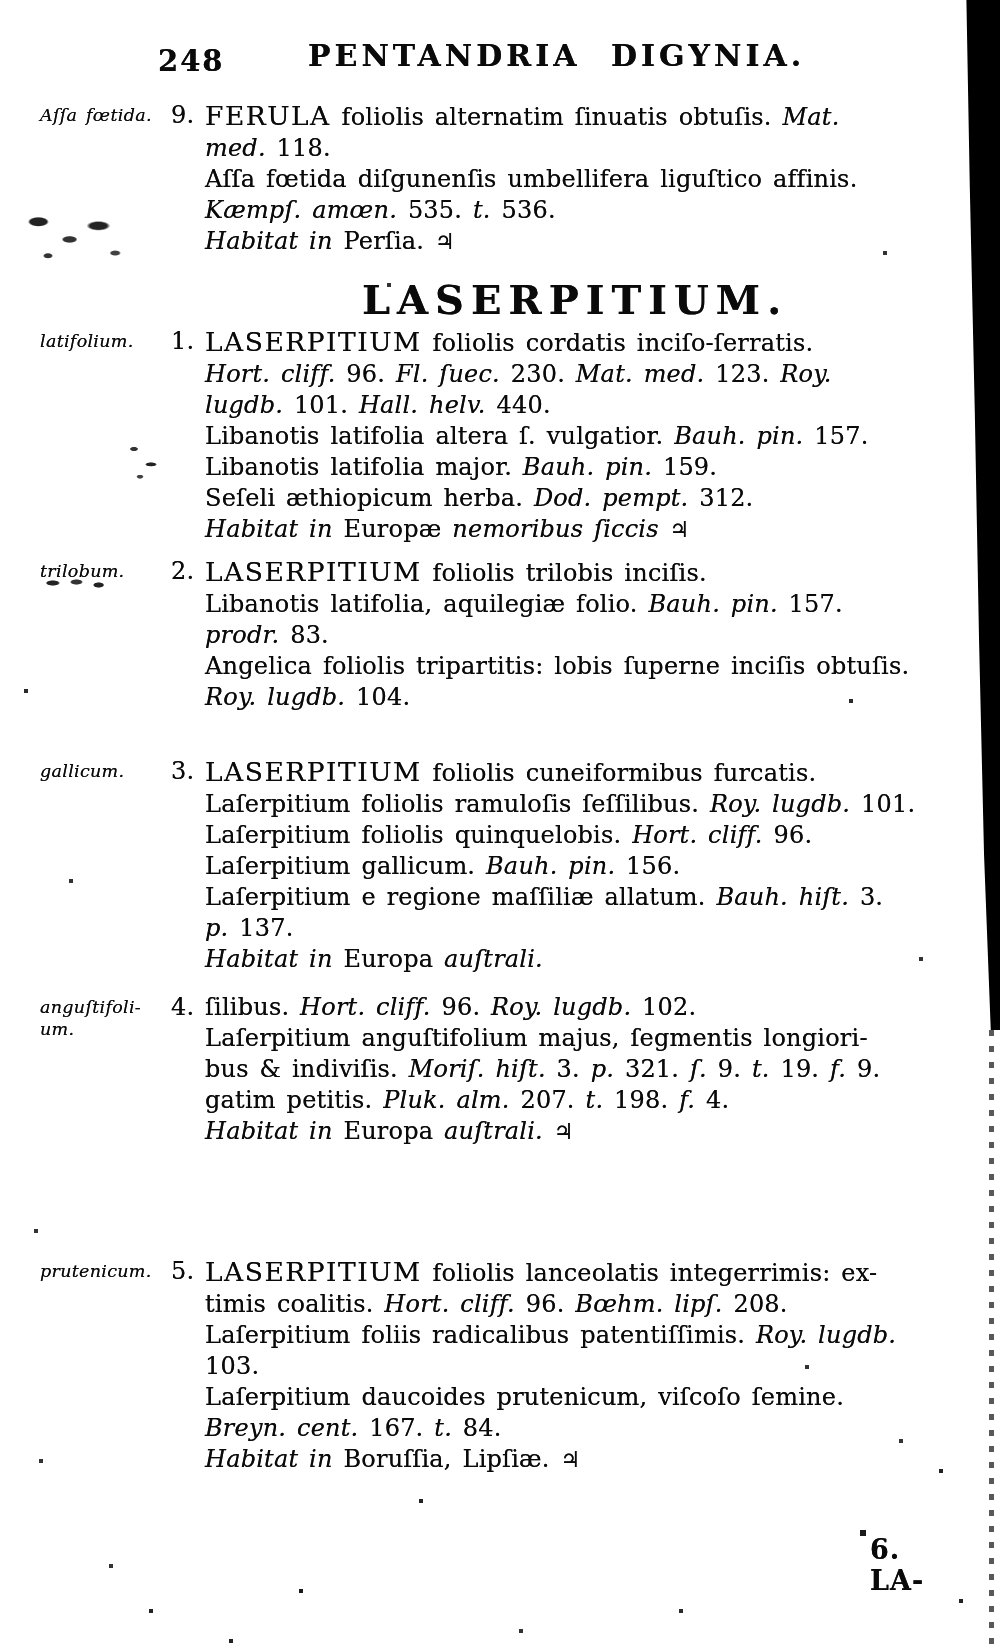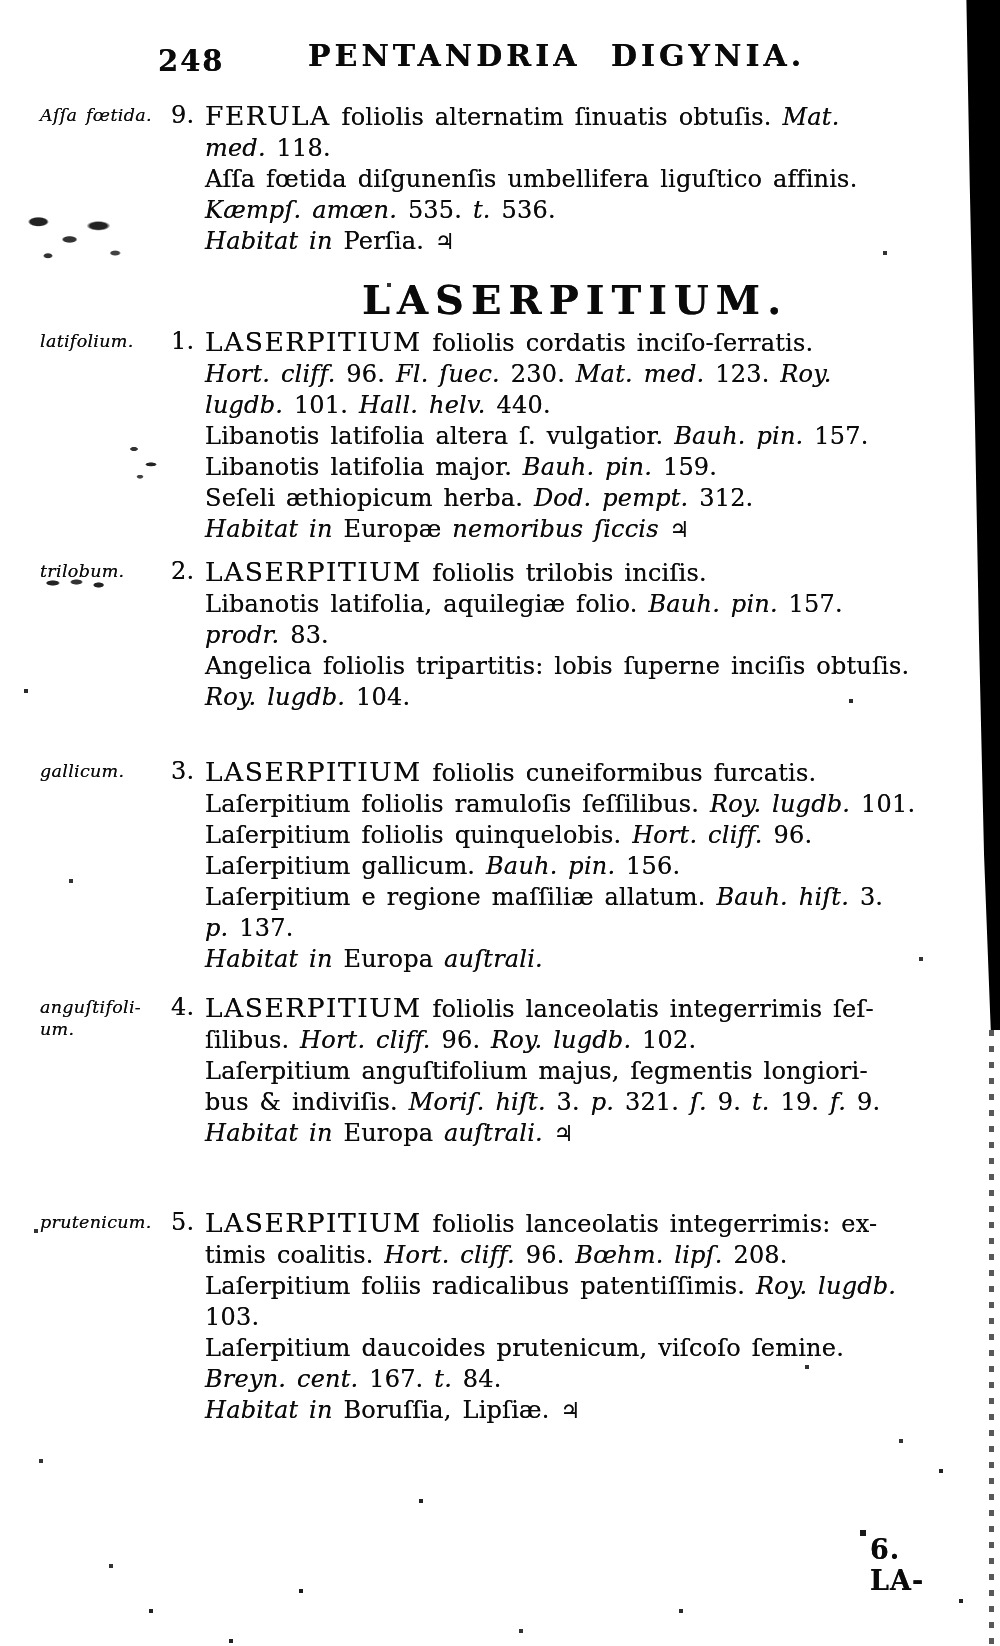--- a/index.html
+++ b/index.html
@@ -18,21 +18,21 @@
   .header{position:absolute;top:38px;left:0;width:1000px;height:46px;}
   .page-number{position:absolute;left:158px;top:6px;font-size:29px;font-weight:bold;letter-spacing:2px;}
   .running-title{position:absolute;left:308px;top:0;font-size:30px;font-weight:bold;letter-spacing:4px;word-spacing:16px;white-space:nowrap;}
   
   .genus-heading{
     position:absolute;top:276px;left:205px;width:740px;
     text-align:center;font-size:40px;font-weight:bold;letter-spacing:7px;white-space:nowrap;
   }
   
   .entry{position:absolute;left:0;width:1000px;font-size:24px;line-height:31px;word-spacing:3px;letter-spacing:.2px;}
-  .e0{top:100px}.e1{top:326px}.e2{top:556px}.e3{top:756px}.e4{top:992px}.e5{top:1207px}
+  .e0{top:100px}.e1{top:326px}.e2{top:556px}.e3{top:756px}.e4{top:992px}.e5{top:1256px}
   .margin-label{
     position:absolute;left:40px;top:4px;width:140px;
     font-style:italic;font-size:17.5px;line-height:22px;letter-spacing:.3px;
   }
   .entry-number{position:absolute;left:171px;top:0;font-size:24px;}
   .line{padding-left:205px;white-space:nowrap;}
   .line.ind1{}
   .it{font-style:italic;}
   .caps{font-size:26.5px;letter-spacing:1.5px;}
   .sym{font-family:"DejaVu Sans","Liberation Sans",sans-serif;font-weight:bold;font-size:22px;}
@@ -131,24 +131,24 @@
       <div class="line ind0"><span>Laſerpitium e regione maſſiliæ allatum. </span><span class="it">Bauh. hiſt.</span><span> 3.</span></div>
       <div class="line ind1"><span class="it">p.</span><span> 137.</span></div>
       <div class="line ind0"><span class="it">Habitat in</span><span> Europa </span><span class="it">auſtrali.</span></div>
     </div>
   <div class="entry e4">
       <div class="margin-label">
         <div>anguſtifoli-</div>
         <div>um.</div>
       </div>
       <span class="entry-number">4.</span>
-      <div class="line ind0"><span class="caps">LASERPITIUM</span><span> foliolis lanceolatis integerrimis ſeſ-</span></div>
       <div class="line ind1"><span>ſilibus. </span><span class="it">Hort. cliff.</span><span> 96. </span><span class="it">Roy. lugdb.</span><span> 102.</span></div>
       <div class="line ind0"><span>Laſerpitium anguſtifolium majus, ſegmentis longiori-</span></div>
       <div class="line ind1"><span>bus &amp; indiviſis. </span><span class="it">Moriſ. hiſt.</span><span> 3. </span><span class="it">p.</span><span> 321. </span><span class="it">ſ.</span><span> 9. </span><span class="it">t.</span><span> 19. </span><span class="it">f.</span><span> 9.</span></div>
+      <div class="line ind1"><span>gatim petitis. </span><span class="it">Pluk. alm.</span><span> 207. </span><span class="it">t.</span><span> 198. </span><span class="it">f.</span><span> 4.</span></div>
       <div class="line ind0"><span class="it">Habitat in</span><span> Europa </span><span class="it">auſtrali.</span><span> </span><span class="sym">♃</span></div>
     </div>
   <div class="entry e5">
       <div class="margin-label">
         <div>prutenicum.</div>
       </div>
       <span class="entry-number">5.</span>
       <div class="line ind0"><span class="caps">LASERPITIUM</span><span> foliolis lanceolatis integerrimis: ex-</span></div>
       <div class="line ind1"><span>timis coalitis. </span><span class="it">Hort. cliff.</span><span> 96. </span><span class="it">Bœhm. lipſ.</span><span> 208.</span></div>
       <div class="line ind0"><span>Laſerpitium foliis radicalibus patentiſſimis. </span><span class="it">Roy. lugdb.</span></div>

